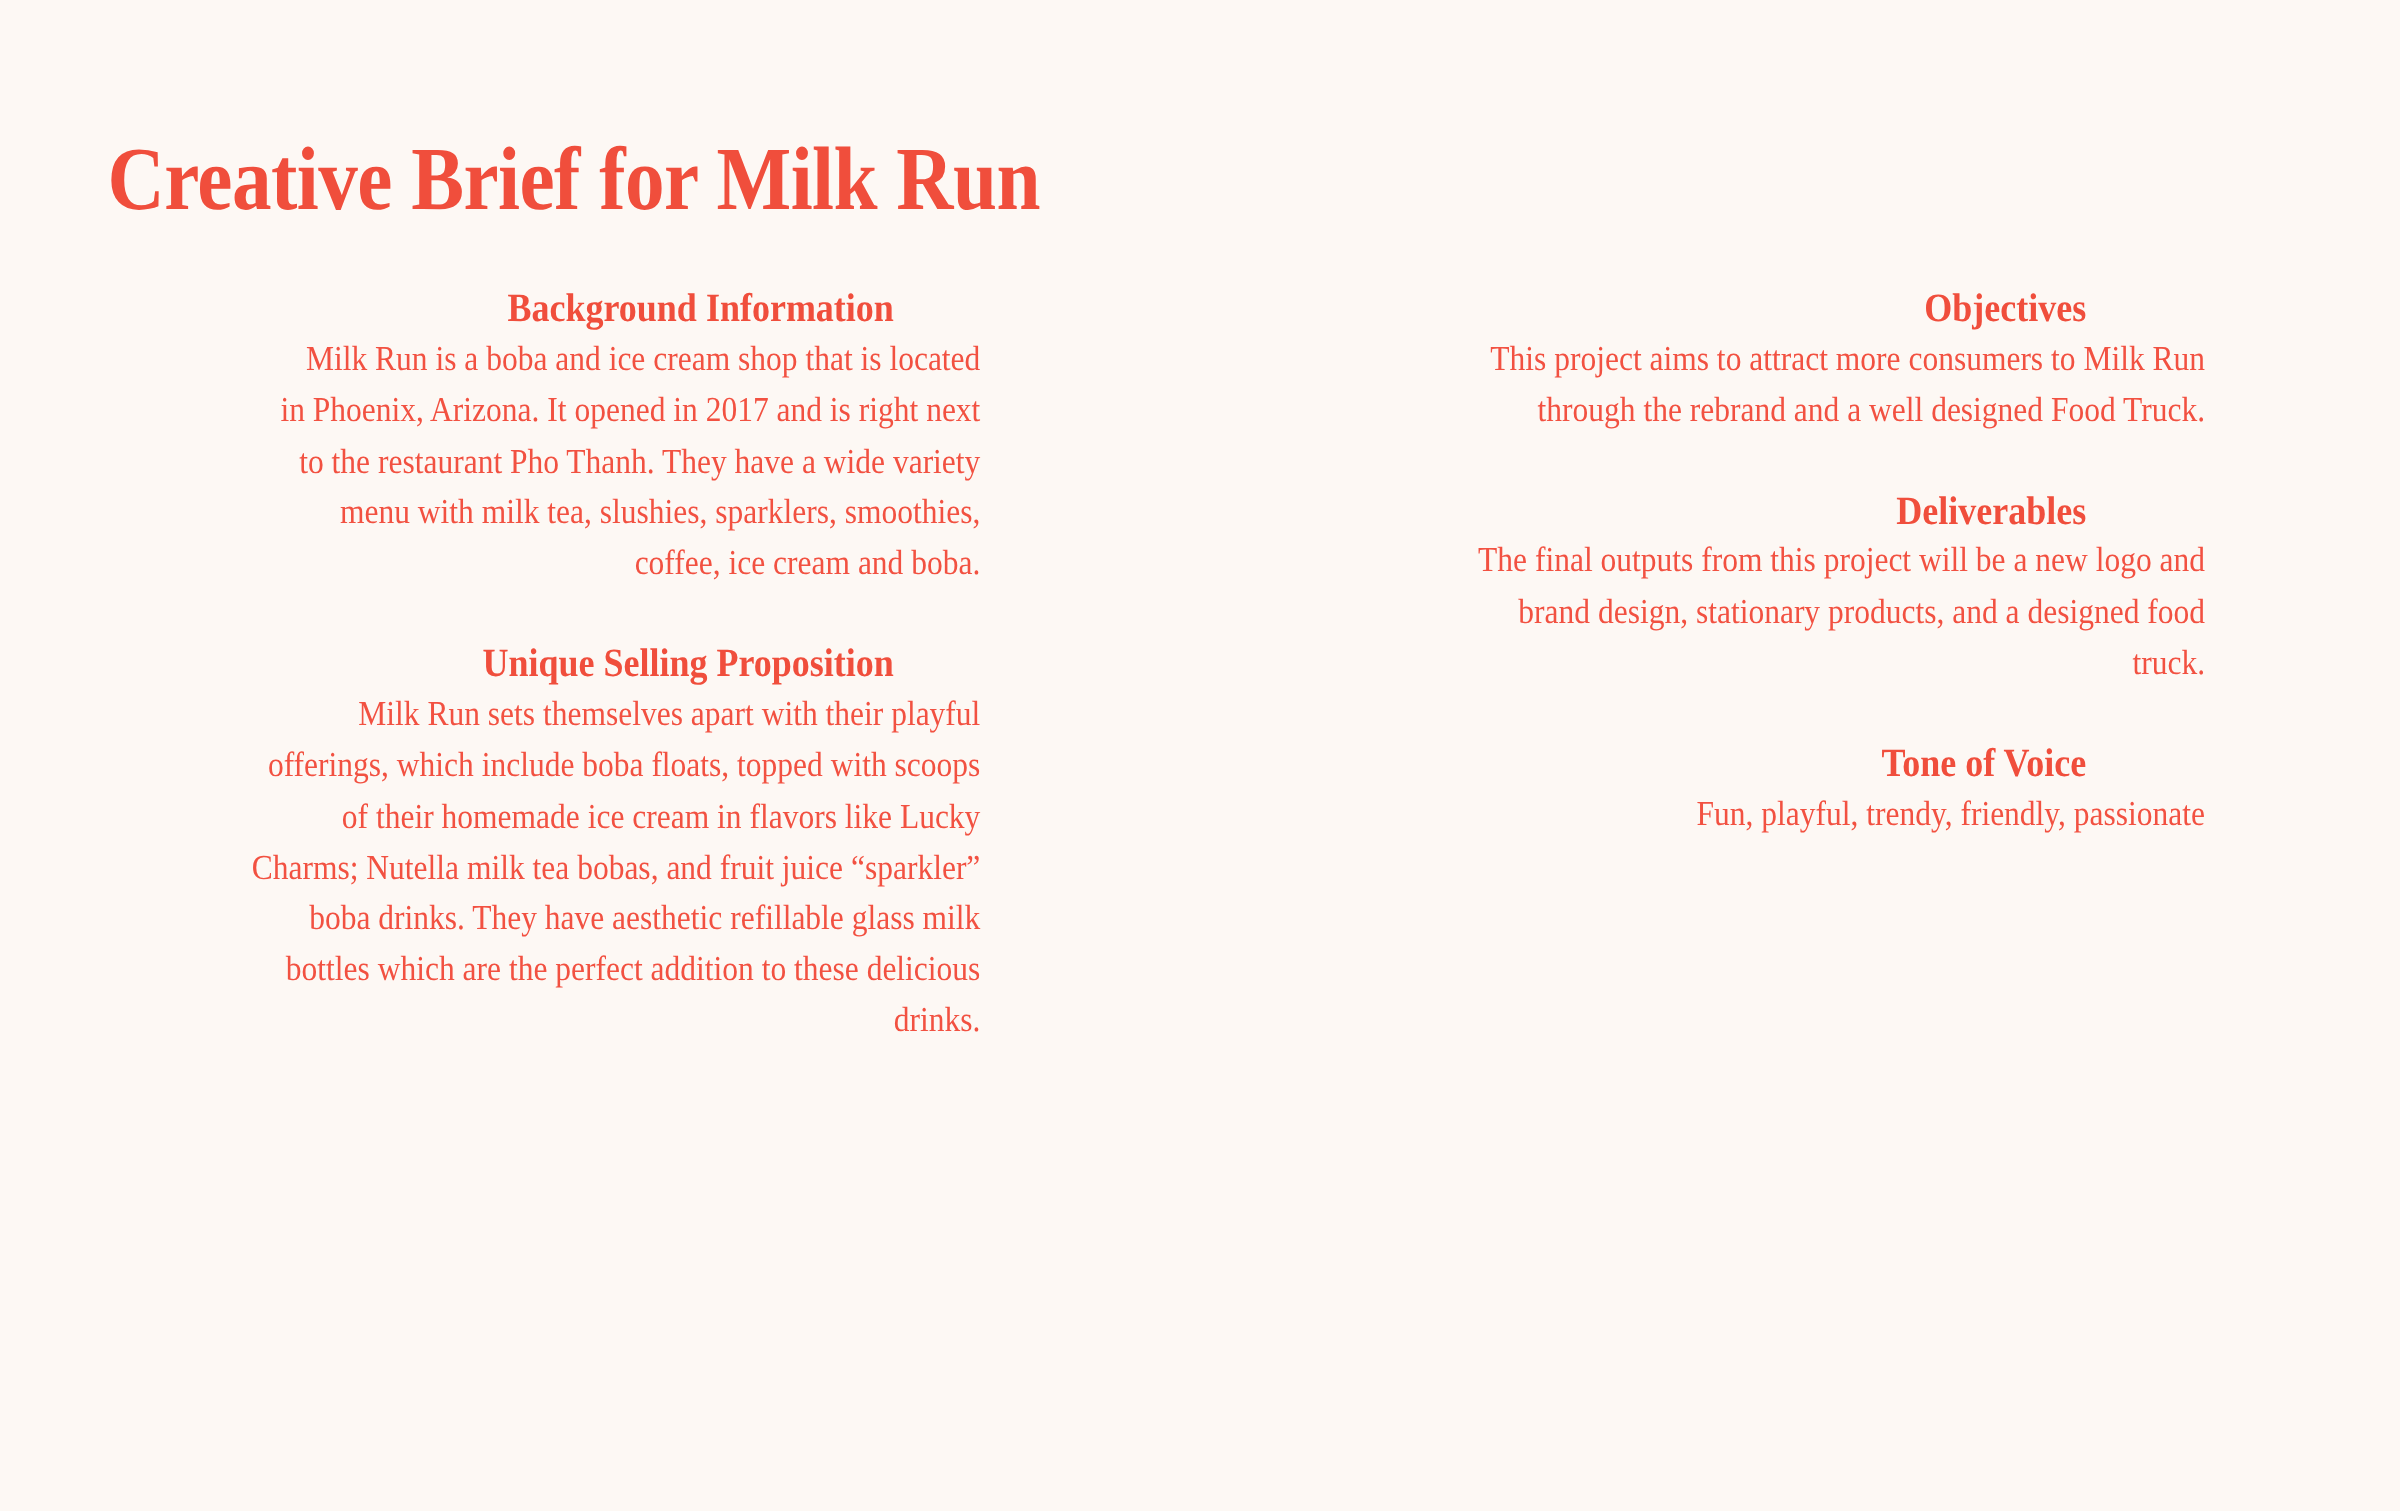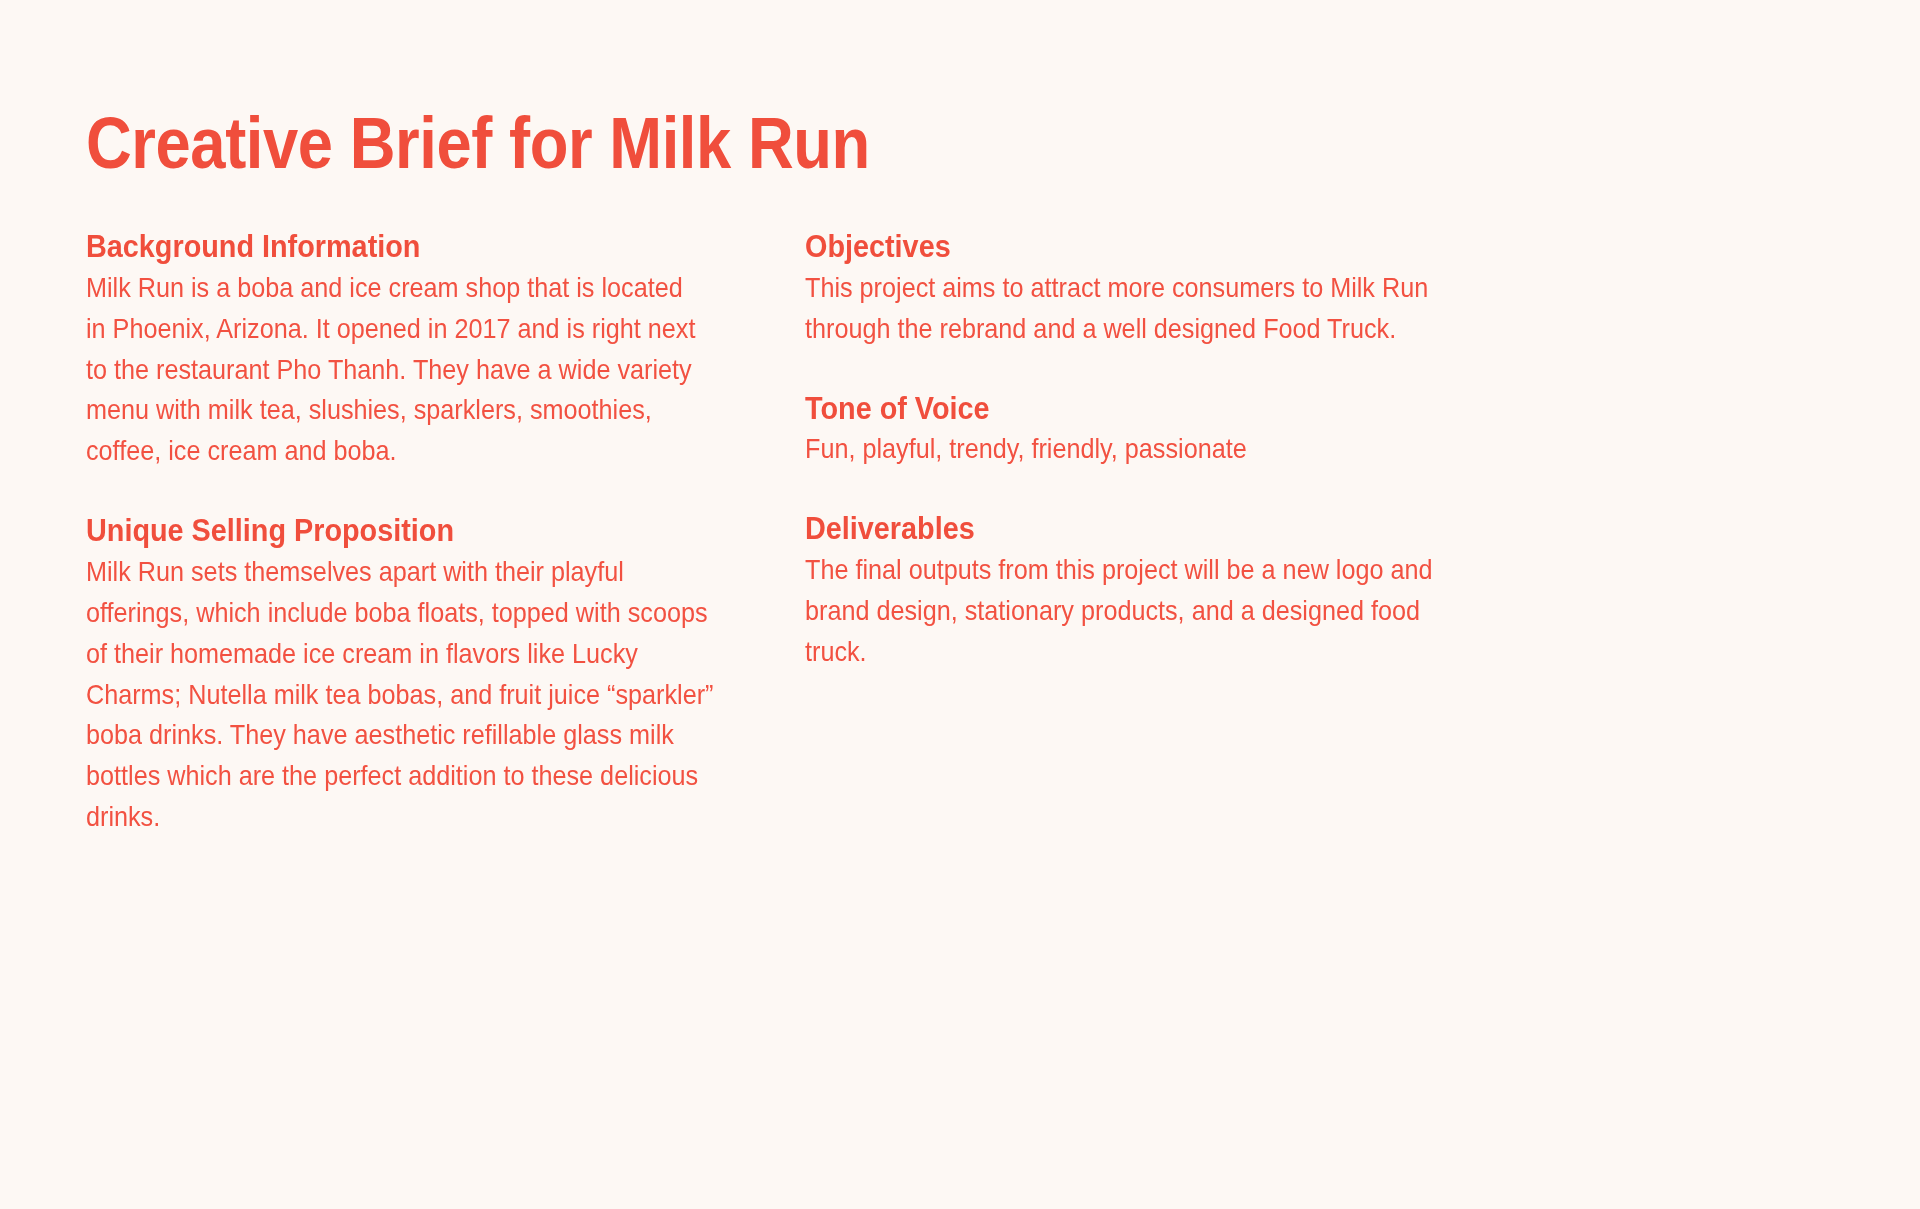--- a/index.html
+++ b/index.html
@@ -15,20 +15,21 @@
     color: #f04e3c;
     overflow: hidden;
   }
 
   .page {
     position: relative;
     width: 1920px;
     height: 1209px;
     box-sizing: border-box;
     padding: 0;
+    font-family: Liberation Serif, serif;
   }
 
   .doc-title {
     position: absolute;
     left: 86px;
     top: 58px;
     font-size: 72px;
     font-weight: 700;
     letter-spacing: -0.5px;
     line-height: 1.05;
@@ -56,20 +57,21 @@
     padding-right: 20px;
   }
   .col-right {
     width: 1000px;
     padding-left: 0px;
     padding-right: 40px;
   }
 
   .section {
     margin-bottom: 36px;
+    text-align: right;
   }
   .section:last-child {
     margin-bottom: 0;
   }
 
   .section-heading {
     font-size: 32px;
     font-weight: 700;
     line-height: 1.18;
     margin: 0 0 2px 0;
@@ -141,32 +143,32 @@
       <div class="section">
         <div class="section-heading">Objectives</div>
         <div class="section-body">
           <span class="ln">This project aims to attract more consumers to Milk Run</span>
           <span class="ln">through the rebrand and a well designed Food Truck.</span>
         </div>
       </div>
 
 
       <div class="section">
-        <div class="section-heading">Tone of Voice</div>
-        <div class="section-body">
-          <span class="ln">Fun, playful, trendy, friendly, passionate</span>
-        </div>
-      </div>
-
-      <div class="section">
         <div class="section-heading">Deliverables</div>
         <div class="section-body">
           <span class="ln">The final outputs from this project will be a new logo and</span>
           <span class="ln">brand design, stationary products, and a designed food</span>
           <span class="ln">truck.</span>
+        </div>
+      </div>
+
+      <div class="section">
+        <div class="section-heading">Tone of Voice</div>
+        <div class="section-body">
+          <span class="ln">Fun, playful, trendy, friendly, passionate</span>
         </div>
       </div>
 
     </div>
 
   </div>
 
 </div>
 
 </body></html>

